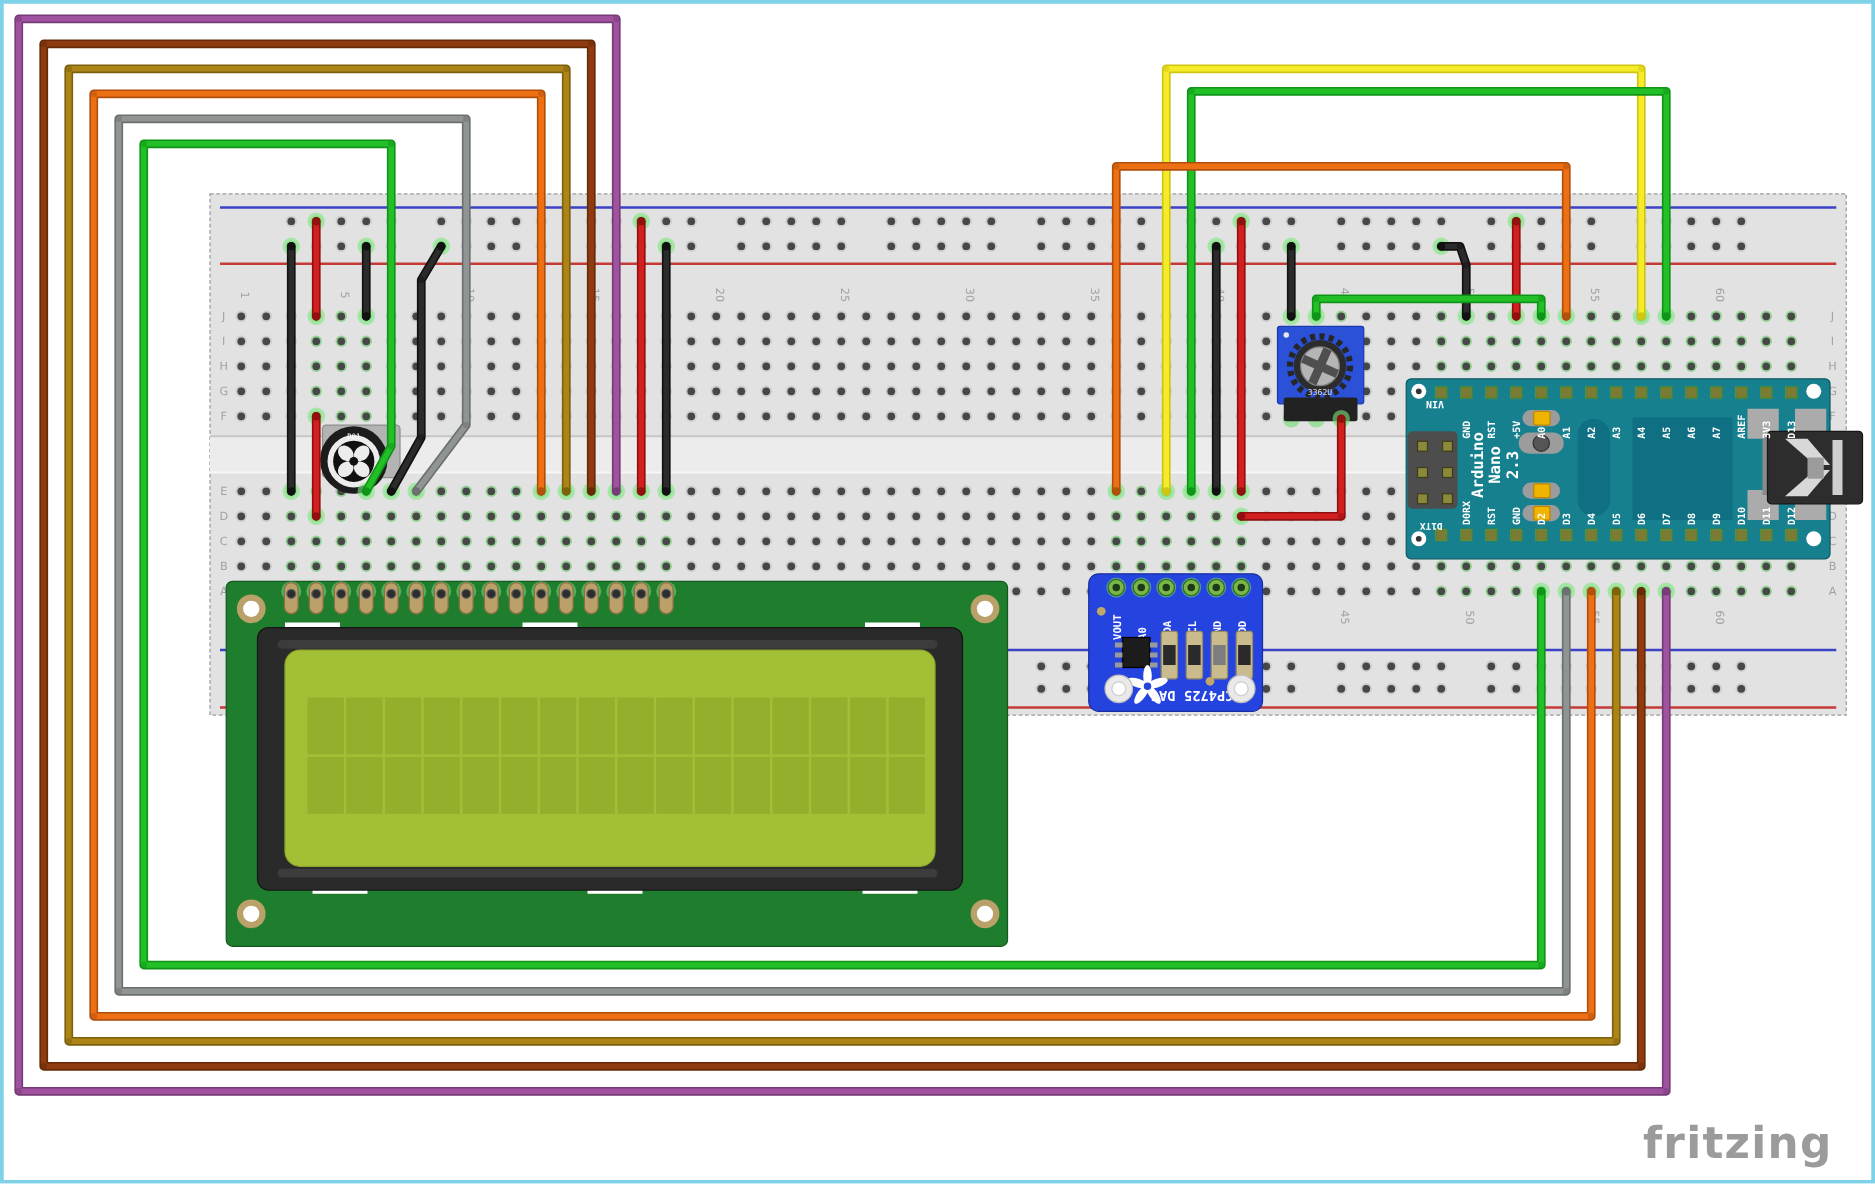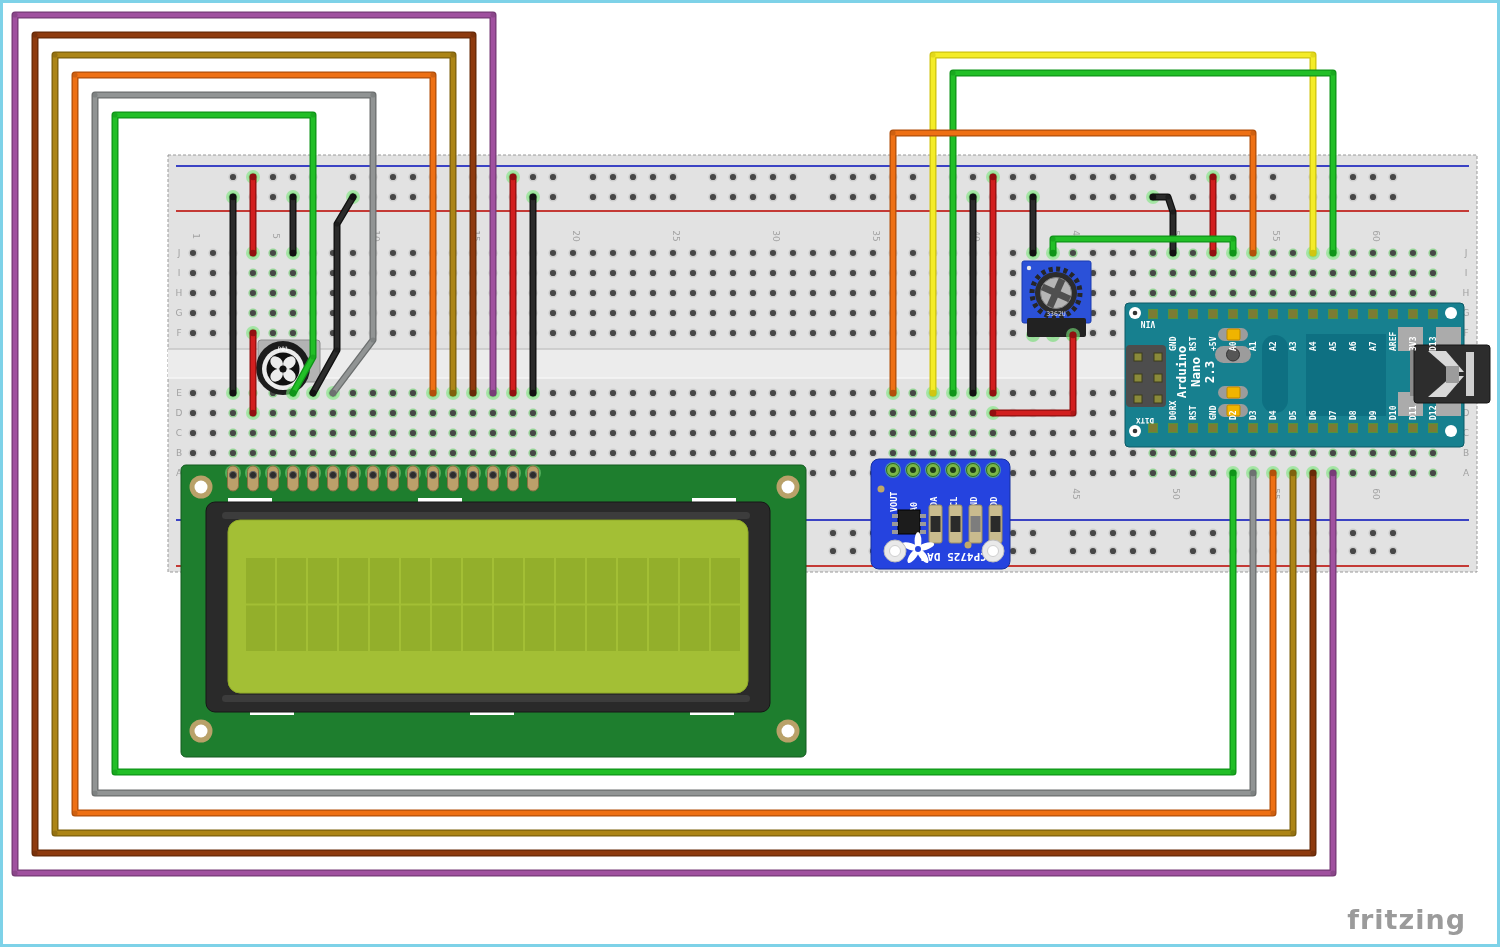--- a/index.html
+++ b/index.html
@@ -1,19 +1,19 @@
 <!DOCTYPE html>
 <html><head>
 <meta charset="utf-8">
 <style>
   html,body{margin:0;padding:0;background:#fff;}
   #scene{position:relative;width:1500px;height:947px;background:#ffffff;overflow:hidden;
          font-family:"DejaVu Sans", sans-serif;}
   #art{display:block;position:absolute;left:0;top:0;}
-  .watermark{position:absolute;right:34px;bottom:12px;font-size:27px;font-weight:bold;
+  .watermark{position:absolute;right:34px;bottom:12px;font-size:35px;font-weight:bold;
              color:#9b9b9b;letter-spacing:1px;font-family:"DejaVu Sans", sans-serif;}
 </style>
 </head>
 <body>
 
 <div id="scene">
   <svg id="art" width="1500" height="947" viewBox="0 0 1500 947">
       <g>
         <rect x="168" y="155" width="1309" height="417" fill="#e2e2e2" stroke="#9a9a9a" stroke-width="1" stroke-dasharray="3 2"></rect>
         <rect x="168" y="349" width="1309" height="29" fill="#ececec"></rect>

